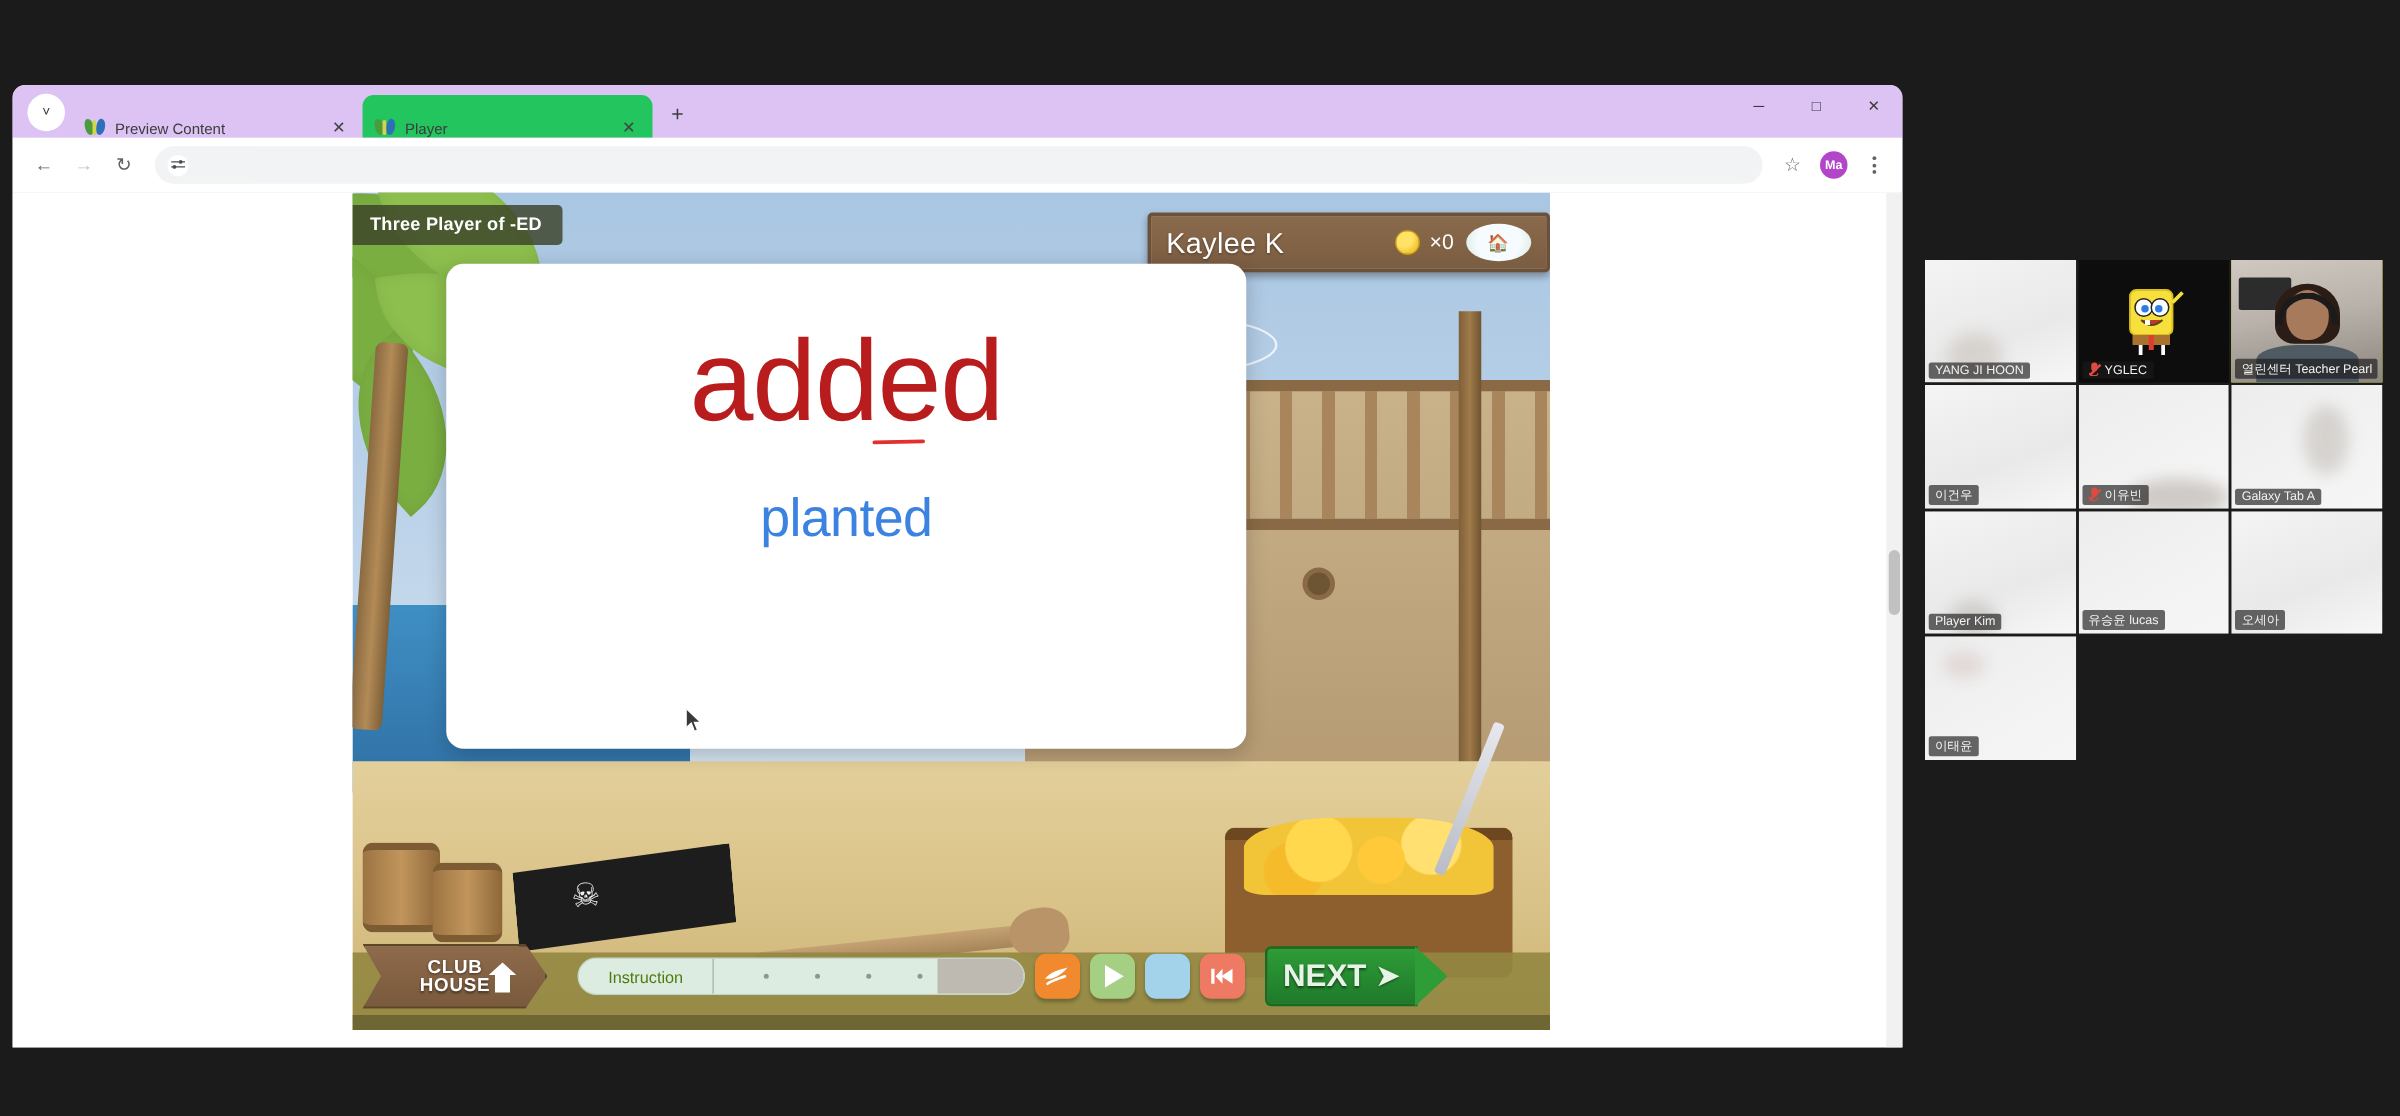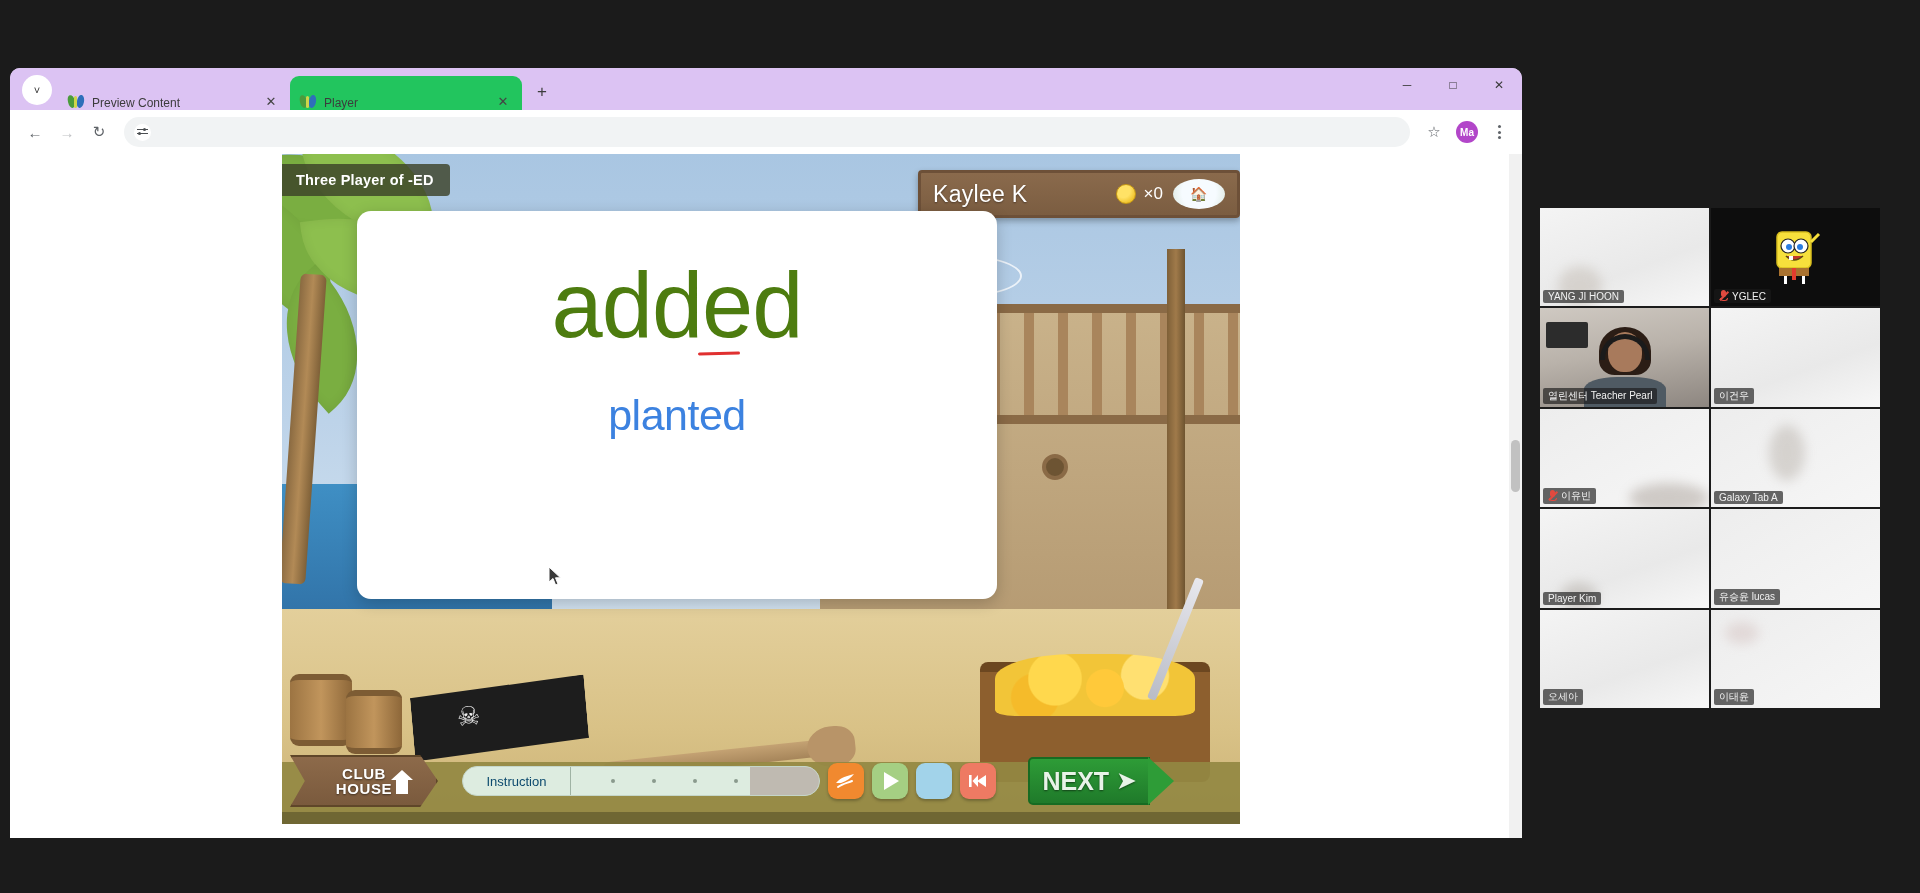--- a/index.html
+++ b/index.html
@@ -264,21 +264,21 @@
     position: absolute; left: 75px; top: 57px; width: 640px; height: 388px;
     background: #fff; border-radius: 14px;
     box-shadow: 0 4px 16px rgba(0,0,0,.2);
     display: flex; flex-direction: column; align-items: center;
   }
   .card-heading {
     margin-top: 58px; font-size: 38px; color: #3c82e0; letter-spacing: 1px;
     font-weight: 400;
   }
   .word-big {
-    position: relative; margin-top: 48px; font-size: 92px; color: #4d7c0f;
+    position: relative; margin-top: 48px; font-size: 92px; color: #b91c1c;
     font-weight: 400; letter-spacing: -1px; line-height: 1;
   }
   .word-underline {
     position: absolute; left: 58.5%; bottom: -4px; width: 42px; height: 3px;
     background: #e03030; border-radius: 3px; transform: rotate(-1.2deg);
   }
   .word-blue {
     margin-top: 40px; font-size: 43px; color: #3c82e0; font-weight: 400;
     letter-spacing: -.5px;
   }
@@ -305,21 +305,21 @@
   .clubhouse .house-ic {
     position: absolute; right: 22px; top: 12px; width: 24px; height: 26px;
   }
   .progress-wrap {
     flex: 1; height: 30px; max-width: 358px; margin-left: 16px;
     background: #ddece0; border-radius: 15px; display: flex; overflow: hidden;
     border: 1px solid #c5d6c9; cursor: pointer;
   }
   .progress-label {
     width: 108px; display: flex; align-items: center; justify-content: center;
-    font-size: 13px; color: #0c4a6e; border-right: 1px solid #9fb3a4;
+    font-size: 13px; color: #4d7c0f; border-right: 1px solid #9fb3a4;
   }
   .progress-track { flex: 1; display: flex; align-items: center; position: relative; }
   .prog-dot {
     width: 4px; height: 4px; border-radius: 50%; background: #8a9a8d;
     position: absolute;
   }
   .prog-remain {
     position: absolute; right: 0; top: 0; height: 100%; width: 28%;
     background: #bfbab1;
   }
@@ -332,21 +332,21 @@
   .btn-orange { background: #f1892f; }
   .btn-green { background: #a5cf83; }
   .btn-blue { background: #a2d3ea; }
   .btn-salmon { background: #ee7a63; }
   .btn-round .tri {
     width: 0; height: 0; border-left: 15px solid #fff;
     border-top: 9px solid transparent; border-bottom: 9px solid transparent;
     margin-left: 3px;
   }
   .next-btn {
-    position: relative; width: 122px; height: 48px; margin-left: 24px;
+    position: relative; width: 122px; height: 48px; margin-left: 8px;
     background: linear-gradient(#2e9c37,#1f7a2a);
     border: 2px solid #176b22; border-radius: 5px 0 0 5px;
     display: flex; align-items: center; justify-content: center; gap: 8px;
     color: #e8f3e8; font-size: 25px; font-weight: 700; cursor: pointer;
     text-shadow: 0 1px 2px rgba(0,0,0,.5);
   }
   .next-btn::after {
     content: ""; position: absolute; right: -26px; top: -2px;
     width: 0; height: 0; border-left: 26px solid #2e9c37;
     border-top: 24px solid transparent; border-bottom: 24px solid transparent;
@@ -358,22 +358,22 @@
     position: absolute; right: 0; top: 0; width: 13px; height: 100%;
     background: #f1f1f1;
   }
   .pg-scroll .thumb {
     position: absolute; left: 2px; top: 286px; width: 9px; height: 52px;
     background: #c1c1c1; border-radius: 5px; cursor: pointer;
   }
 
   
   .zoom-panel {
-    position: absolute; left: 1540px; top: 208px; width: 340px; height: 500px;
-    display: grid; grid-template-columns: 1fr 1fr; grid-template-rows: repeat(5, 1fr);
+    position: absolute; left: 1540px; top: 208px; width: 366px; height: 500px;
+    display: grid; grid-template-columns: 1fr 1fr 1fr; grid-template-rows: repeat(5, 1fr);
     gap: 2px; background: #1b1b1b;
   }
   .tile {
     position: relative; background: #111; overflow: hidden;
   }
   .tile .feed { position: absolute; inset: 0; }
   .tile.speaking { outline: 3px solid #d9e84a; outline-offset: -3px; }
   .name-plate {
     position: absolute; left: 3px; bottom: 3px; max-width: 94%;
     background: rgba(26,26,26,.66); color: #f2f2f2;

